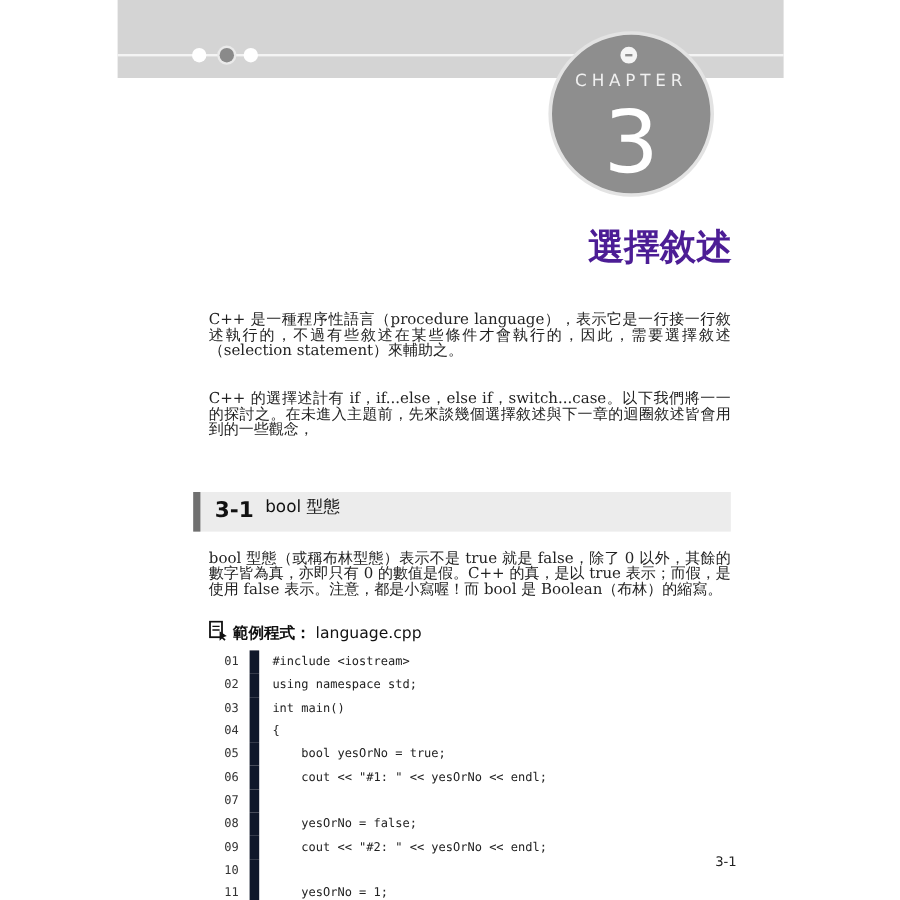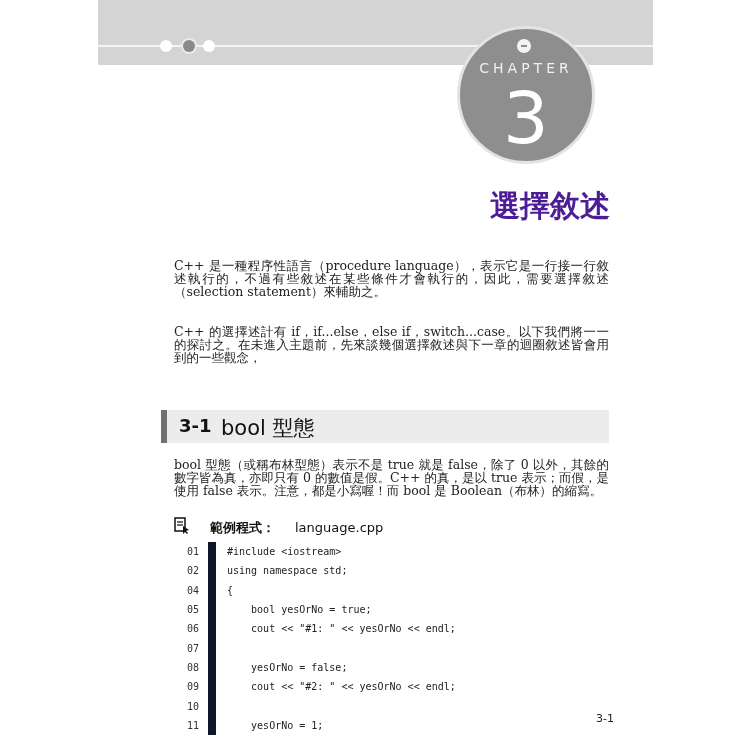--- a/index.html
+++ b/index.html
@@ -45,24 +45,24 @@
     text-align: justify;
   }
   .section-bar {
     position: absolute; left: 161px; top: 410px; width: 448px; height: 33px; background: #ececec;
     border-left: 6px solid #707070; box-sizing: border-box;
   }
   .section-num {
     position: absolute; left: 12px; top: 5px; font-family: "DejaVu Sans", sans-serif; font-weight: bold; font-size: 18px; color: #111;
   }
   .section-title {
-    position: absolute; left: 54px; top: 4px; font-family: "DejaVu Sans", sans-serif; font-size: 21px; color: #111;
+    position: absolute; left: 54px; top: 4px; font-family: "DejaVu Sans", sans-serif; font-size: 14px; color: #111;
   }
   .example-caption {
-    position: absolute; left: 174px; top: 517px; display: flex; align-items: center; gap: 20px;
+    position: absolute; left: 174px; top: 517px; display: flex; align-items: center; gap: 4px;
     font-family: "DejaVu Sans", sans-serif; font-size: 13px; color: #111;
   }
   .example-caption .cap-label { font-weight: bold; }
   .code-block {
     position: absolute; left: 174px; top: 542px; width: 430px;
   }
   .code-line {
     display: flex; height: 19.3px; align-items: center;
     font-family: "DejaVu Sans Mono", "Liberation Mono", monospace; font-size: 10px; color: #222;
   }
@@ -116,20 +116,24 @@
 <div class="code-block">
   <div class="code-line">
       <span class="ln">01</span>
       <span class="code-text">#include &lt;iostream&gt;</span>
     </div>
   <div class="code-line">
       <span class="ln">02</span>
       <span class="code-text">using namespace std;</span>
     </div>
   <div class="code-line">
+      <span class="ln">03</span>
+      <span class="code-text">int main()</span>
+    </div>
+  <div class="code-line">
       <span class="ln">04</span>
       <span class="code-text">{</span>
     </div>
   <div class="code-line">
       <span class="ln">05</span>
       <span class="code-text">    bool yesOrNo = true;</span>
     </div>
   <div class="code-line">
       <span class="ln">06</span>
       <span class="code-text">    cout &lt;&lt; "#1: " &lt;&lt; yesOrNo &lt;&lt; endl;</span>

